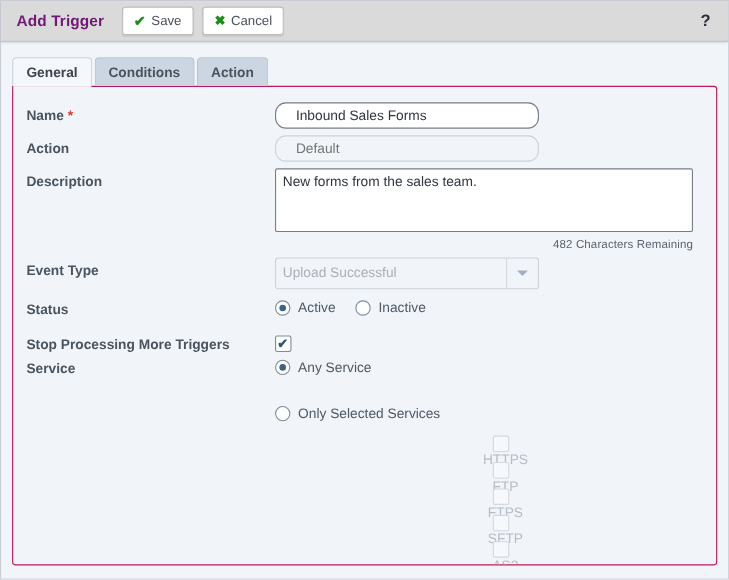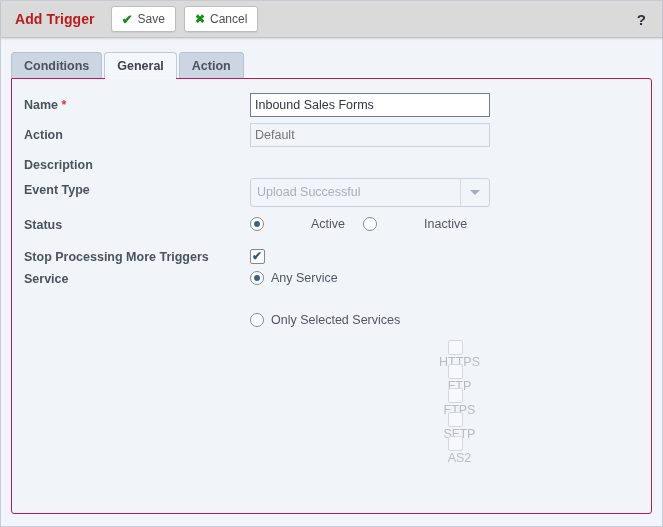--- a/index.html
+++ b/index.html
@@ -33,21 +33,21 @@
     background: #dadada;
     border-bottom: 1px solid #c4c4c4;
     display: flex;
     align-items: center;
     padding: 0 10px 0 14px;
     box-shadow: 0 1px 2px rgba(0,0,0,0.12);
   }
   .title-text {
     font-size: 14px;
     font-weight: bold;
-    color: #b91c1c;
+    color: #701a75;
     letter-spacing: .1px;
     margin-right: 16px;
     white-space: nowrap;
   }
   .tb-btn {
     display: inline-flex;
     align-items: center;
     gap: 5px;
     height: 24px;
     padding: 0 10px;
@@ -154,27 +154,27 @@
     white-space: nowrap;
   }
   .req { color: #d6392f; font-weight: bold; }
   .field { flex: 1 1 auto; position: relative; }
 
   
   .txt {
     box-sizing: border-box;
     width: 240px;
     height: 24px;
-    padding: 2px 4px;
+    padding: 2px 18px;
     font-family: "Liberation Sans", sans-serif;
     font-size: 12.5px;
     color: #2f3640;
     background: #ffffff;
     border: 1px solid #767d86;
-    border-radius: 0;
+    border-radius: 10px;
     outline: none;
   }
   .txt.disabled {
     background: #f1f4f8;
     border: 1px solid #ccd3dc;
     color: #a8b0ba;
   }
   .ta {
     box-sizing: border-box;
     width: 380px;
@@ -231,21 +231,21 @@
   }
   .caret {
     width: 0; height: 0;
     border-left: 5px solid transparent;
     border-right: 5px solid transparent;
     border-top: 5px solid #9fb0c4;
   }
 
   
   .opt-row { display: flex; align-items: center; min-height: 22px; }
-  .opt { display: inline-flex; align-items: center; margin-right: 18px; cursor: pointer; gap: 40px; }
+  .opt { display: inline-flex; align-items: center; margin-right: 18px; cursor: pointer; }
   .radio {
     width: 14px; height: 14px;
     box-sizing: border-box;
     border: 1px solid #7b8b9c;
     border-radius: 50%;
     background: #ffffff;
     position: relative;
     margin-right: 7px;
     flex: 0 0 14px;
   }
@@ -314,25 +314,25 @@
 
     <div class="tb-btn">
       <span class="glyph-x">✖</span>
       <span>Cancel</span>
     </div>
 
     <div class="help-btn">?</div>
   </div>
 
   <div class="tabstrip">
+    <div class="tab active">
+      <span>General</span>
+    </div>
     <div class="tab inactive">
       <span>Conditions</span>
-    </div>
-    <div class="tab active">
-      <span>General</span>
     </div>
     <div class="tab inactive">
       <span>Action</span>
     </div>
   </div>
 
   <div class="panel">
 
     <div class="form-row">
       <div class="lbl">
@@ -346,20 +346,24 @@
 
     <div class="form-row">
       <div class="lbl">Action</div>
       <div class="field">
         <input class="txt disabled" type="text" disabled="" placeholder="Default" style="">
       </div>
     </div>
 
     <div class="form-row">
       <div class="lbl">Description</div>
+      <div class="field">
+        <textarea class="ta" style="">New forms from the sales team.</textarea>
+        <div class="counter">482 Characters Remaining</div>
+      </div>
     </div>
 
     <div class="form-row" style="margin-top:6px;">
       <div class="lbl">Event Type</div>
       <div class="field">
         <div class="sel-wrap">
           <div class="sel-val">Upload Successful</div>
           <div class="sel-arrow">
             <span class="caret"></span>
           </div>

